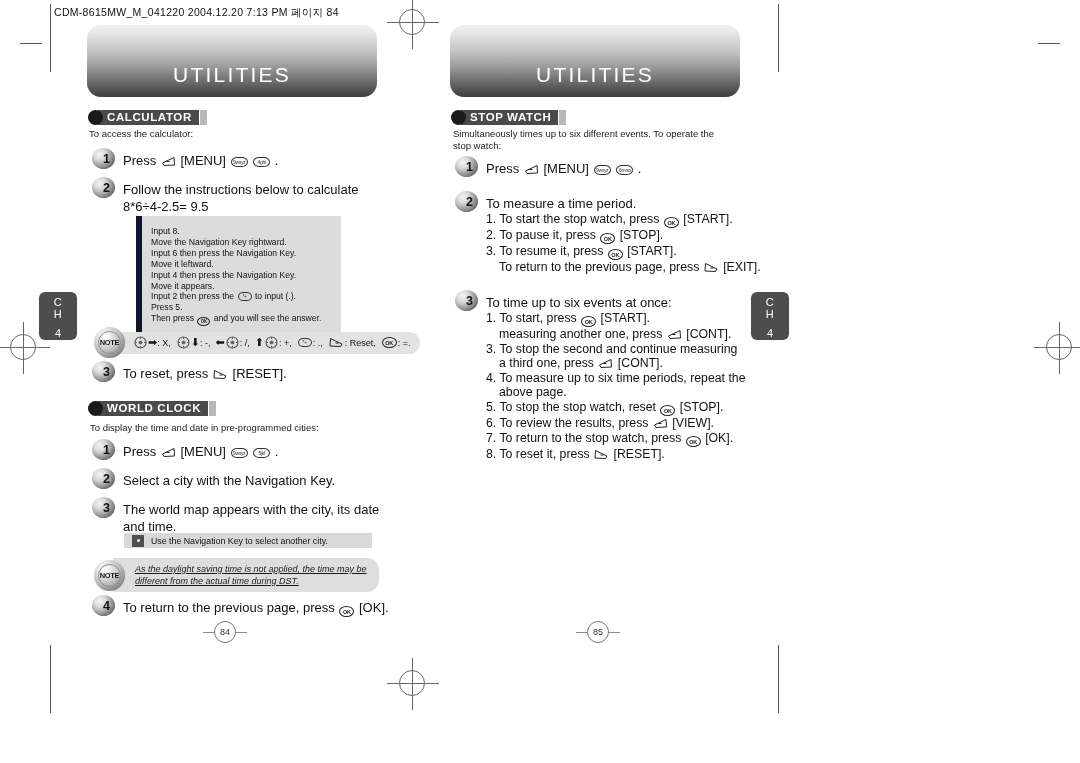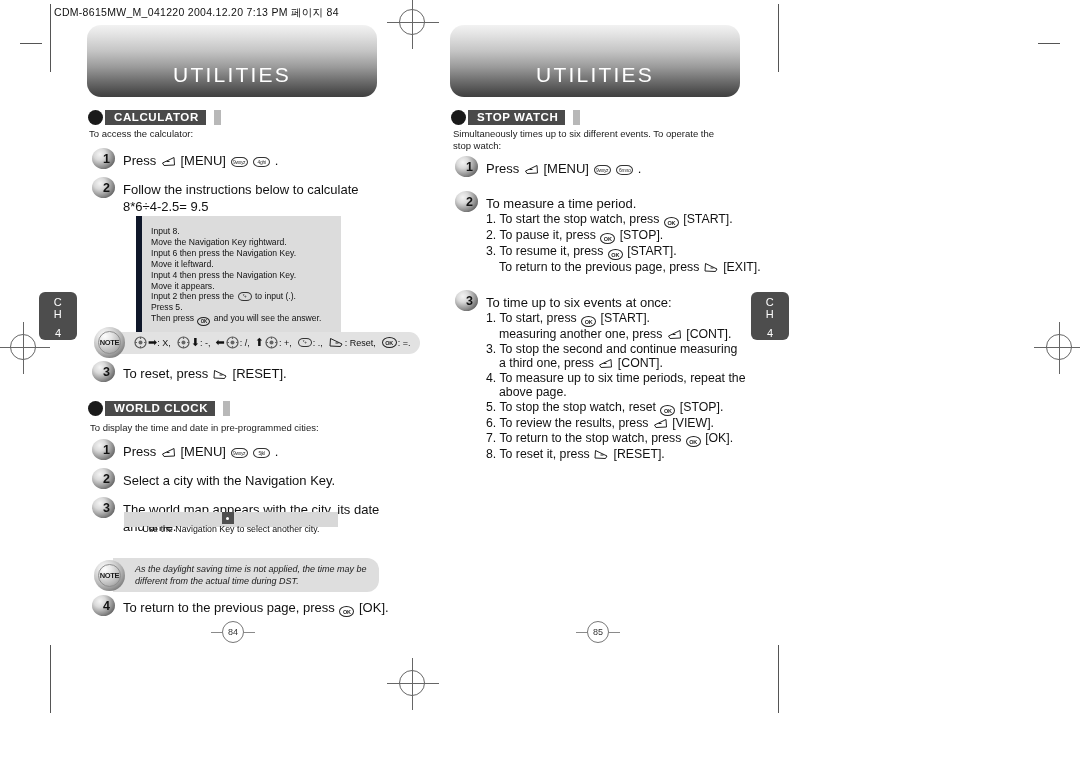--- a/index.html
+++ b/index.html
@@ -63,21 +63,20 @@
     font-weight: normal;
     letter-spacing: 2.2px;
   }
 
   
   .section-head {
     position: absolute;
     display: flex;
     align-items: center;
     height: 16px;
-    gap: 7px;
   }
   .section-bullet {
     width: 15px; height: 15px;
     border-radius: 50%;
     background: #1a1a1a;
     margin-right: -5px;
     z-index: 2;
   }
   .section-label {
     background: #4a4a4a;
@@ -248,20 +247,21 @@
     min-height: 22px;
     display: flex;
     align-items: center;
     margin-left: -12px;
     padding: 5px 12px 5px 22px;
     box-sizing: border-box;
     font-size: 9px;
     line-height: 12px;
     font-style: italic;
     color: #1a1a1a;
+    text-decoration: underline;
   }
   .legend-body {
     background: #e2e2e2;
     border-radius: 0 13px 13px 0;
     height: 22px;
     display: flex;
     align-items: center;
     margin-left: -12px;
     padding: 0 10px 0 20px;
     box-sizing: border-box;
@@ -527,21 +527,21 @@
   <div class="step-badge">
     <div class="ball"></div>
     <div class="num">3</div>
   </div>
   <div class="step-text">
     <div>The world map appears with the city, its date</div>
     <div>and time.</div>
   </div>
 </div>
 
-<div class="tip-bar" style="left:124px; top:512px; width:214px;flex-direction:column;">
+<div class="tip-bar" style="left:124px; top:533px; width:248px;">
   <div class="tip-bullet"></div>
   <div class="tip-text">Use the Navigation Key to select another city.</div>
 </div>
 
 <div class="note-strip" style="left:94px; top:558px; width:285px;">
   <div class="note-badge">
     <span>NOTE</span>
   </div>
   <div class="note-body">
     <div>
@@ -562,21 +562,21 @@
     <span>[OK].</span>
   </div>
 </div>
 
 <div class="ch-tab" style="left:39px; top:292px;">
   <div class="ch">C</div>
   <div class="ch">H</div>
   <div class="ch-num">4</div>
 </div>
 
-<div class="pagenum" style="left:211px; top:621px;">
+<div class="pagenum" style="left:203px; top:621px;">
   <div class="wing"></div>
   <div class="circle">84</div>
   <div class="wing"></div>
 </div>
 
 <div class="banner" style="left:450px; top:25px; width:290px;">
   <div class="banner-title">UTILITIES</div>
 </div>
 
 <div class="section-head" style="left:451px; top:109px;">

